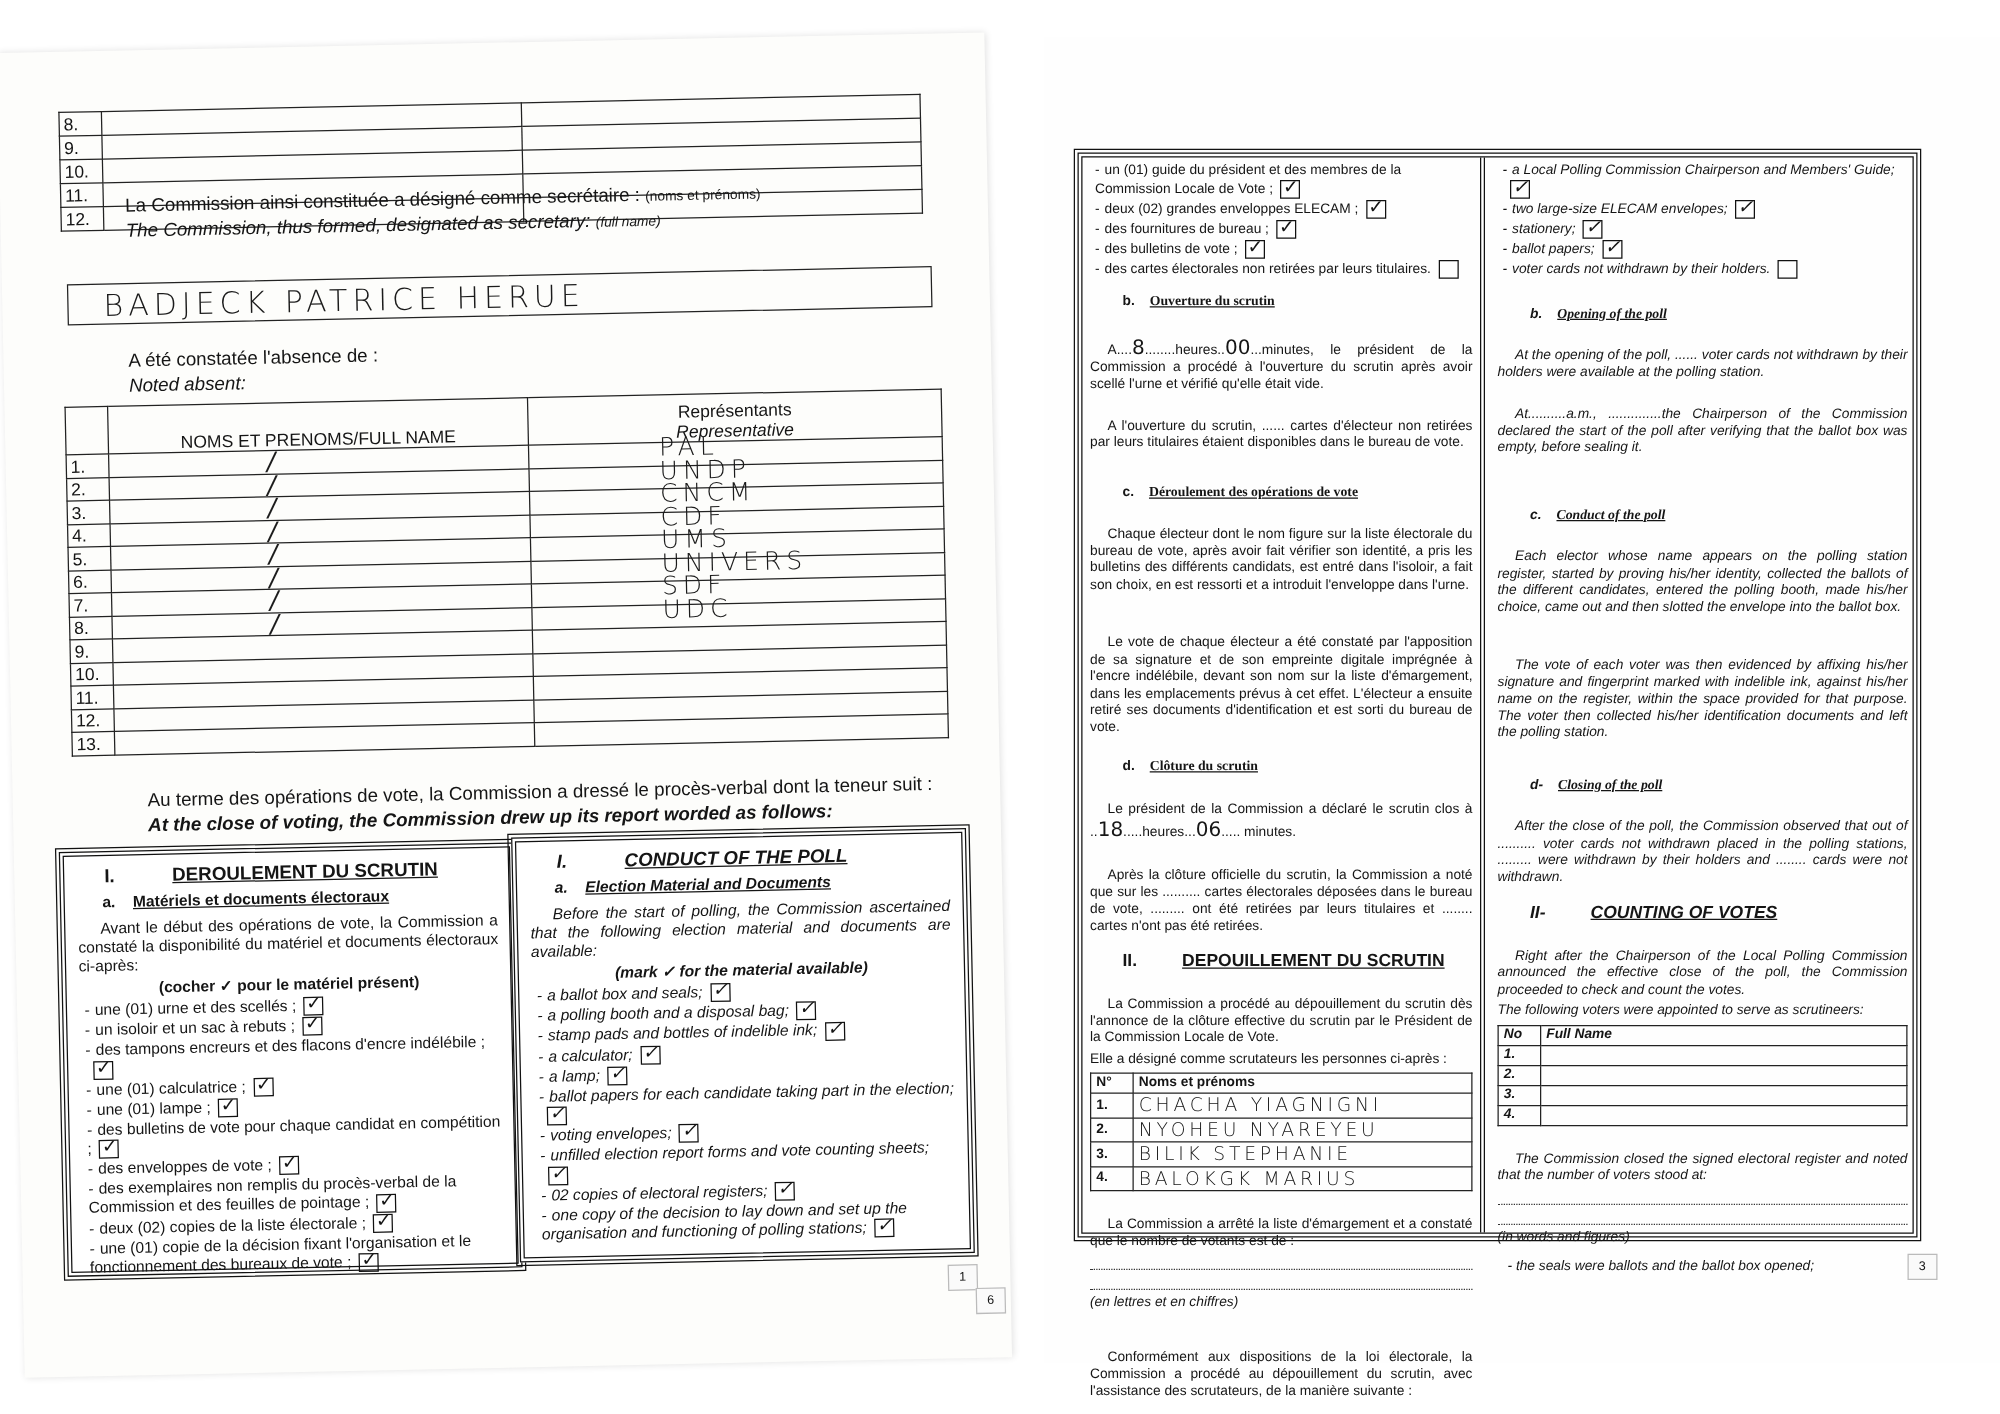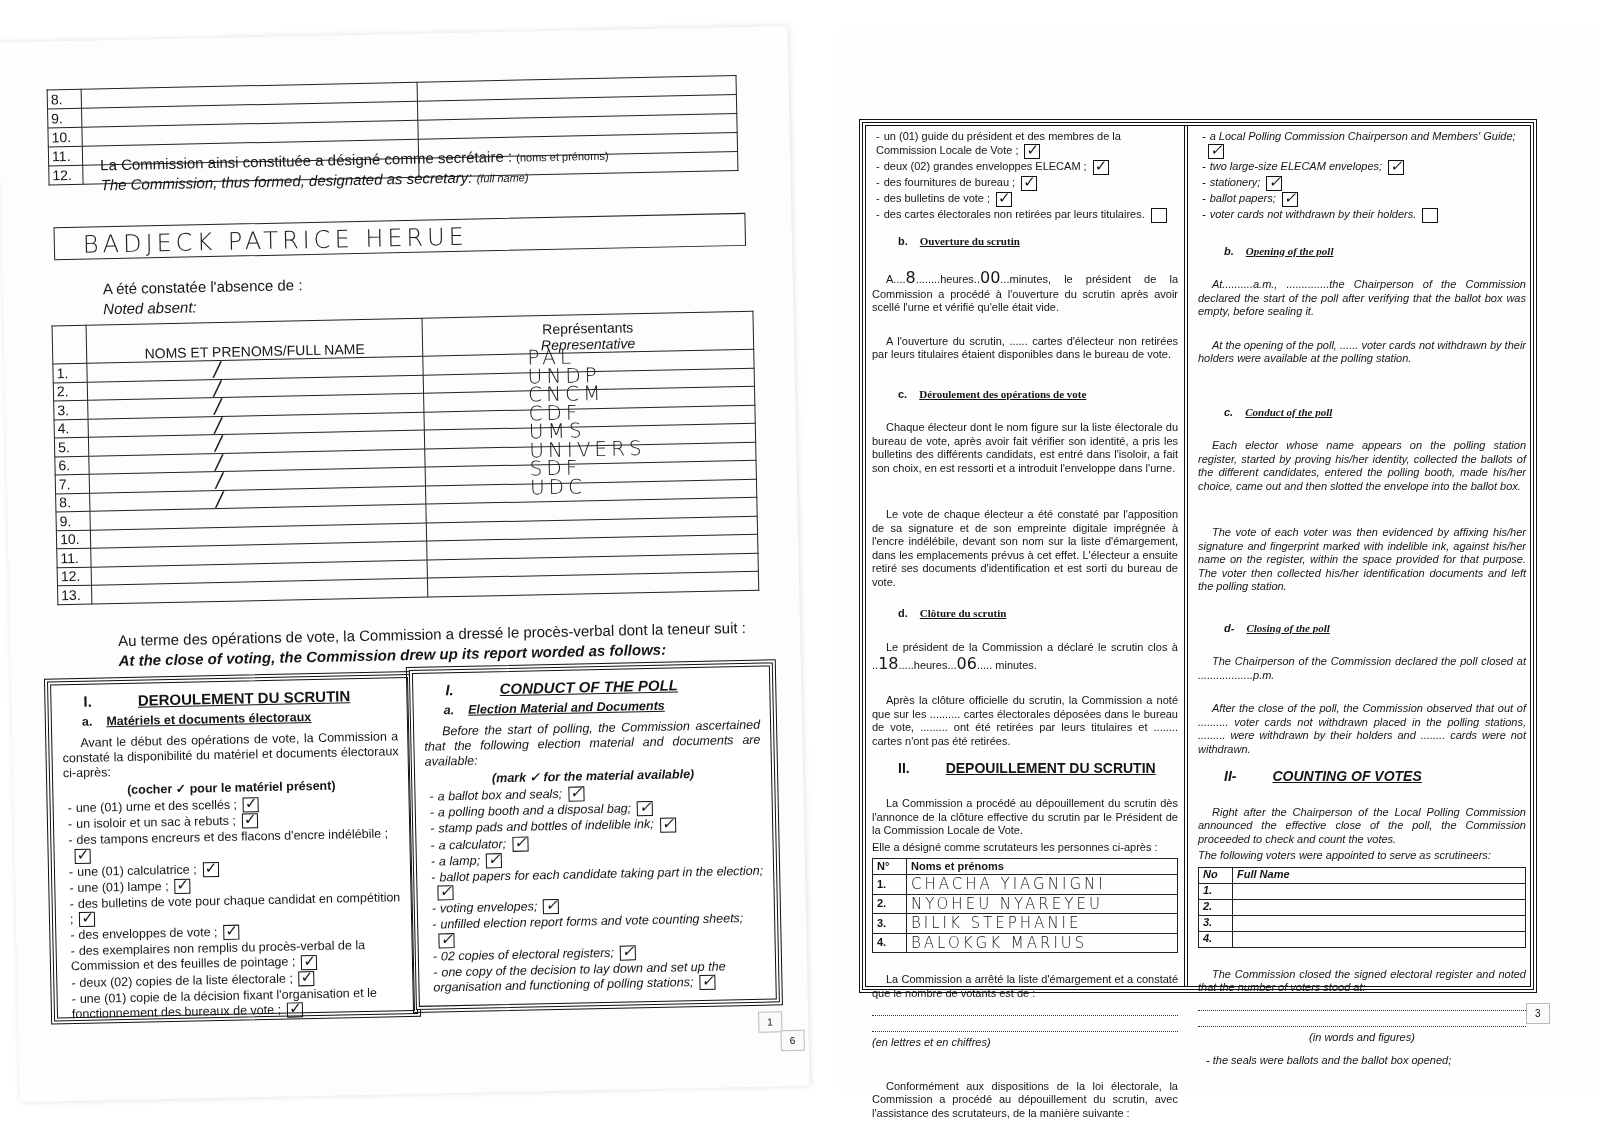--- a/index.html
+++ b/index.html
@@ -406,36 +406,35 @@
         <li><span class="dash">-</span><span>two large-size ELECAM envelopes;</span><span class="cb checked"></span></li>
         <li><span class="dash">-</span><span>stationery;</span><span class="cb checked"></span></li>
         <li><span class="dash">-</span><span>ballot papers;</span><span class="cb checked"></span></li>
         <li><span class="dash">-</span><span>voter cards not withdrawn by their holders.</span><span class="cb"></span></li>
       </ul>
 
     <div class="sub-h" style="margin-top:22px;">
       <span>b.</span>
       <span class="u">Opening of the poll</span>
     </div>
+    <div class="para">At the opening of the poll, ...... voter cards not withdrawn by their holders were available at the polling station.</div>
     <div class="para">At..........a.m., ..............the Chairperson of the Commission declared the start of the poll after verifying that the ballot box was empty, before sealing it.</div>
-    <div class="para">At the opening of the poll, ...... voter cards not withdrawn by their holders were available at the polling station.</div>
 
     <div class="sub-h" style="margin-top:40px;">
       <span>c.</span>
       <span class="u">Conduct of the poll</span>
     </div>
     <div class="para">Each elector whose name appears on the polling station register, started by proving his/her identity, collected the ballots of the different candidates, entered the polling booth, made his/her choice, came out and then slotted the envelope into the ballot box.</div>
     <div class="gap"></div>
     <div class="para">The vote of each voter was then evidenced by affixing his/her signature and fingerprint marked with indelible ink, against his/her name on the register, within the space provided for that purpose. The voter then collected his/her identification documents and left the polling station.</div>
 
     <div class="sub-h" style="margin-top:28px;">
       <span>d-</span>
       <span class="u">Closing of the poll</span>
     </div>
-    <div class="para">The Chairperson of the Commission declared the poll closed at ..................p.m.</div>
     <div class="para">After the close of the poll, the Commission observed that out of .......... voter cards not withdrawn placed in the polling stations, ......... were withdrawn by their holders and ........ cards were not withdrawn.</div>
 
     <div class="big-h">
       <span>II-</span>
       <span class="u">COUNTING OF VOTES</span>
     </div>
     <div class="para">Right after the Chairperson of the Local Polling Commission announced the effective close of the poll, the Commission proceeded to check and count the votes.</div>
     <div>The following voters were appointed to serve as scrutineers:</div>
     <table class="tiny-tbl">
       <thead>
@@ -459,19 +458,19 @@
           </tr>
           <tr>
             <td class="n">4.</td>
             <td class="hw"></td>
           </tr>
         </tbody>
     </table>
     <div class="para">The Commission closed the signed electoral register and noted that the number of voters stood at:</div>
     <div class="dots"></div>
     <div class="dots"></div>
-    <div style="text-align:center;">(in words and figures)</div>
+    <div style="">(in words and figures)</div>
     <div class="gap"></div>
     <div style="margin-left:8px;">- the seals were ballots and the ballot box opened;</div>
   </div>
 </div>
 
 <div class="page-num" style="left:1526px; top:1003px;">3</div>
 
 </body></html>

